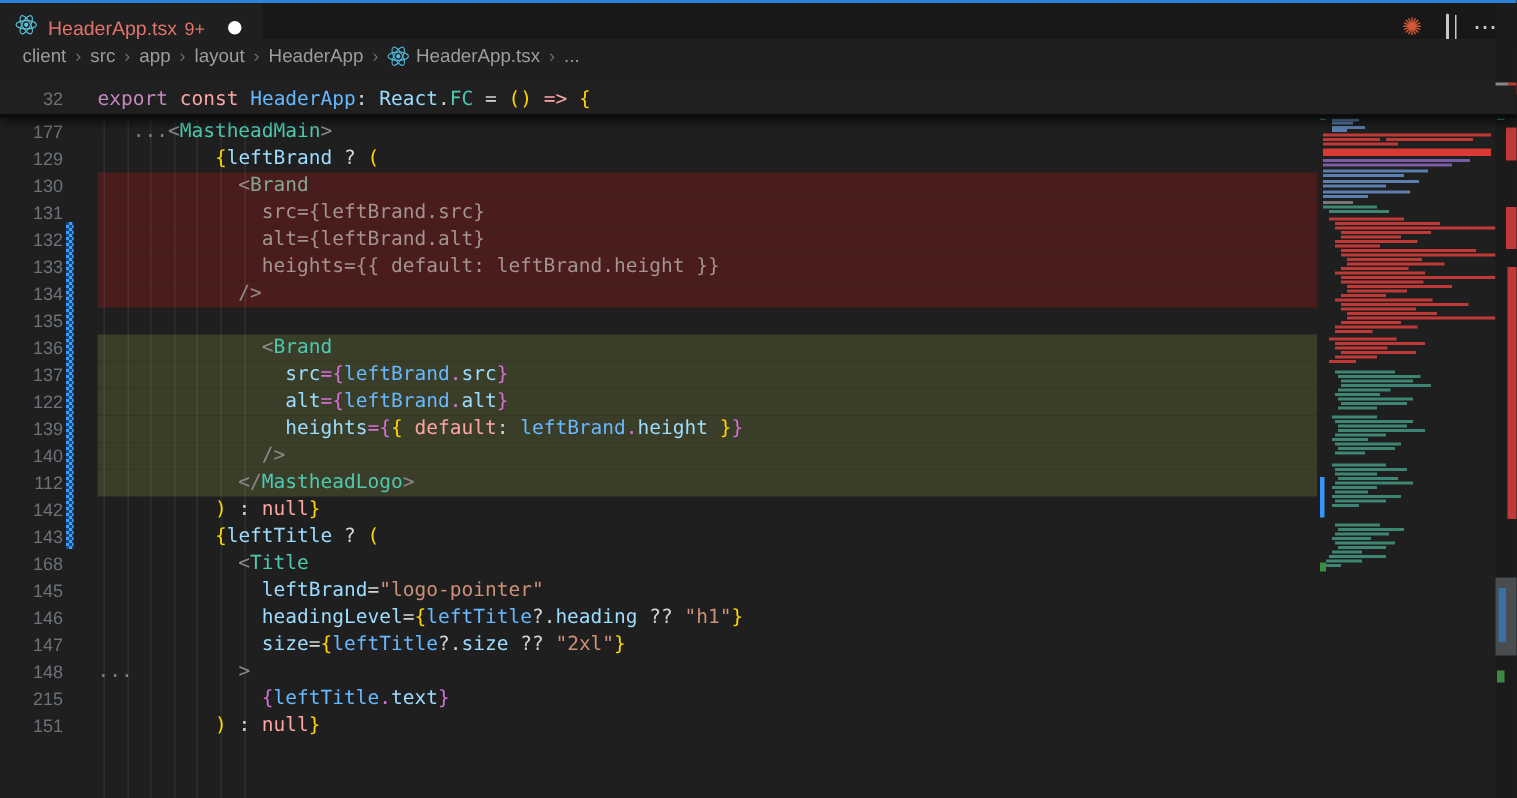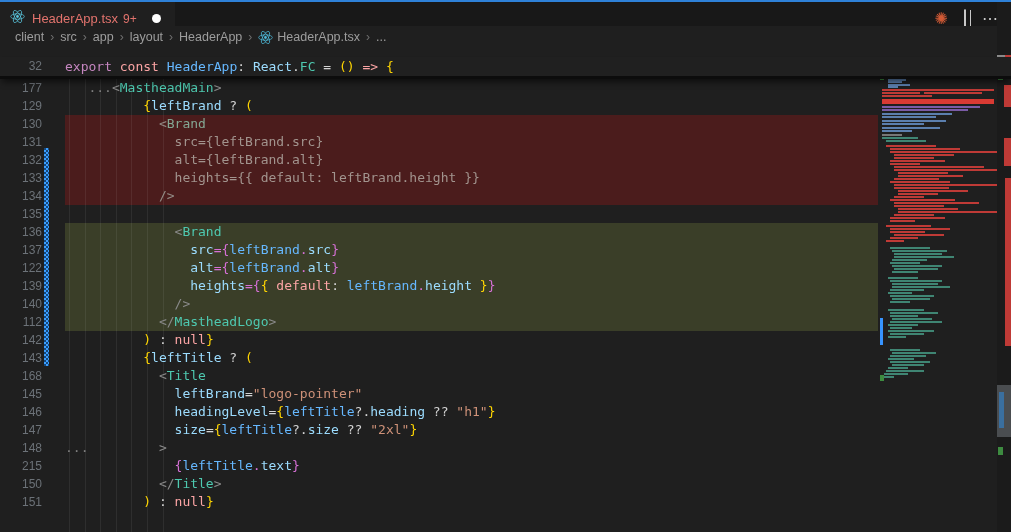--- a/index.html
+++ b/index.html
@@ -131,21 +131,20 @@
       <div class="cline mono add"><span class="ln">140</span><span class="ctext"><span class="indsp" style="width: 14ch;"></span><span class="tk-punct">/&gt;</span></span></div>
       <div class="cline mono add"><span class="ln">112</span><span class="ctext"><span class="indsp" style="width: 12ch;"></span><span class="tk-punct">&lt;/</span><span class="tk-type">MastheadLogo</span><span class="tk-punct">&gt;</span></span></div>
       <div class="cline mono"><span class="ln">142</span><span class="ctext"><span class="indsp" style="width: 10ch;"></span><span class="tk-b1">)</span><span class="tk-op"> : </span><span class="tk-kw2">null</span><span class="tk-b1">}</span></span></div>
       <div class="cline mono"><span class="ln">143</span><span class="ctext"><span class="indsp" style="width: 10ch;"></span><span class="tk-b1">{</span><span class="tk-var">leftTitle</span><span class="tk-op"> ? </span><span class="tk-b1">(</span></span></div>
       <div class="cline mono"><span class="ln">168</span><span class="ctext"><span class="indsp" style="width: 12ch;"></span><span class="tk-punct">&lt;</span><span class="tk-type">Title</span></span></div>
       <div class="cline mono"><span class="ln">145</span><span class="ctext"><span class="indsp" style="width: 14ch;"></span><span class="tk-var">leftBrand</span><span class="tk-op">=</span><span class="tk-str">"logo-pointer"</span></span></div>
       <div class="cline mono"><span class="ln">146</span><span class="ctext"><span class="indsp" style="width: 14ch;"></span><span class="tk-var">headingLevel</span><span class="tk-op">=</span><span class="tk-b1">{</span><span class="tk-var2">leftTitle</span><span class="tk-op">?.</span><span class="tk-var">heading</span><span class="tk-op"> ?? </span><span class="tk-str">"h1"</span><span class="tk-b1">}</span></span></div>
       <div class="cline mono"><span class="ln">147</span><span class="ctext"><span class="indsp" style="width: 14ch;"></span><span class="tk-var">size</span><span class="tk-op">=</span><span class="tk-b1">{</span><span class="tk-var2">leftTitle</span><span class="tk-op">?.</span><span class="tk-var">size</span><span class="tk-op"> ?? </span><span class="tk-str">"2xl"</span><span class="tk-b1">}</span></span></div>
       <div class="cline mono"><span class="ln">148</span><span class="ctext"><span class="tk-dots">...</span><span class="tk-op">         </span><span class="tk-punct">&gt;</span></span></div>
       <div class="cline mono"><span class="ln">215</span><span class="ctext"><span class="indsp" style="width: 14ch;"></span><span class="tk-b2">{</span><span class="tk-var2">leftTitle</span><span class="tk-b2">.</span><span class="tk-var">text</span><span class="tk-b2">}</span></span></div>
-      <div class="cline mono"><span class="ln">150</span><span class="ctext"><span class="indsp" style="width: 12ch;"></span><span class="tk-punct">&lt;/</span><span class="tk-type">Title</span><span class="tk-punct">&gt;</span></span></div>
       <div class="cline mono"><span class="ln">151</span><span class="ctext"><span class="indsp" style="width: 10ch;"></span><span class="tk-b1">)</span><span class="tk-op"> : </span><span class="tk-kw2">null</span><span class="tk-b1">}</span></span></div>
     </div>
   <div id="guides">
       <div class="guide" style="left: 69px;"></div>
       <div class="guide" style="left: 84.6px;"></div>
       <div class="guide" style="left: 100.2px;"></div>
       <div class="guide" style="left: 115.8px;"></div>
       <div class="guide" style="left: 131.4px;"></div>
       <div class="guide" style="left: 147px;"></div>
       <div class="guide" style="left: 162.6px;"></div>

